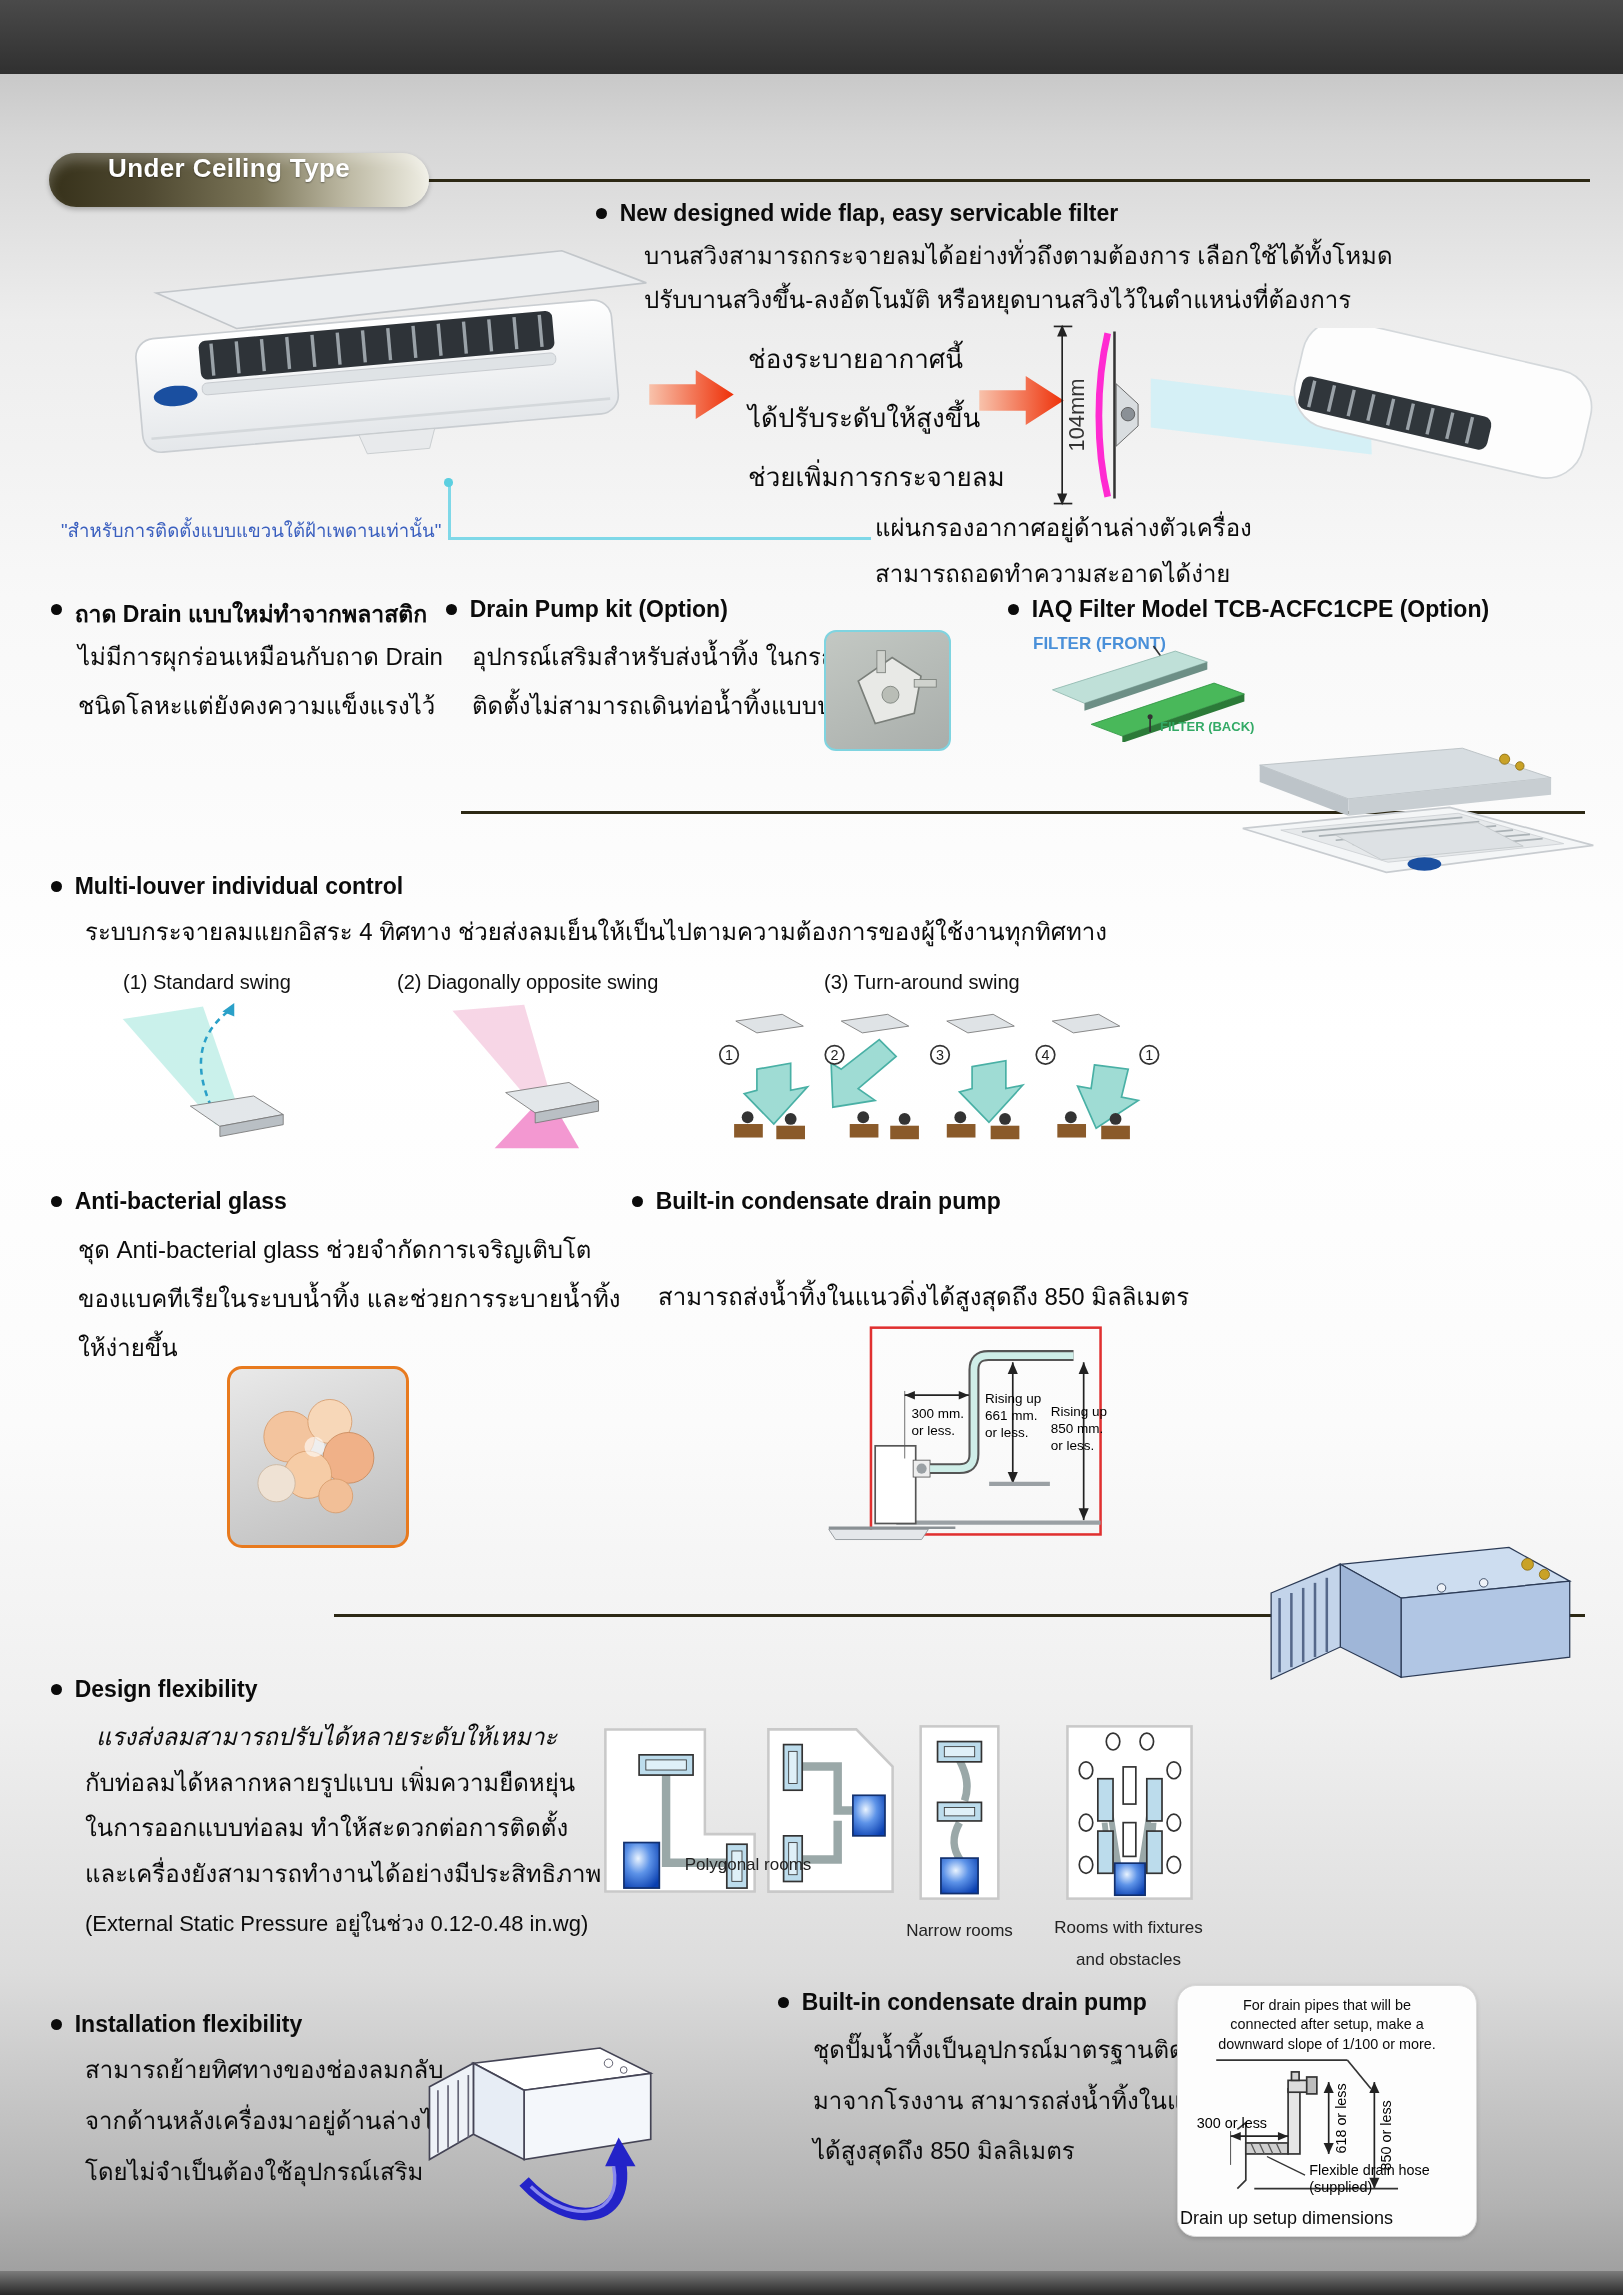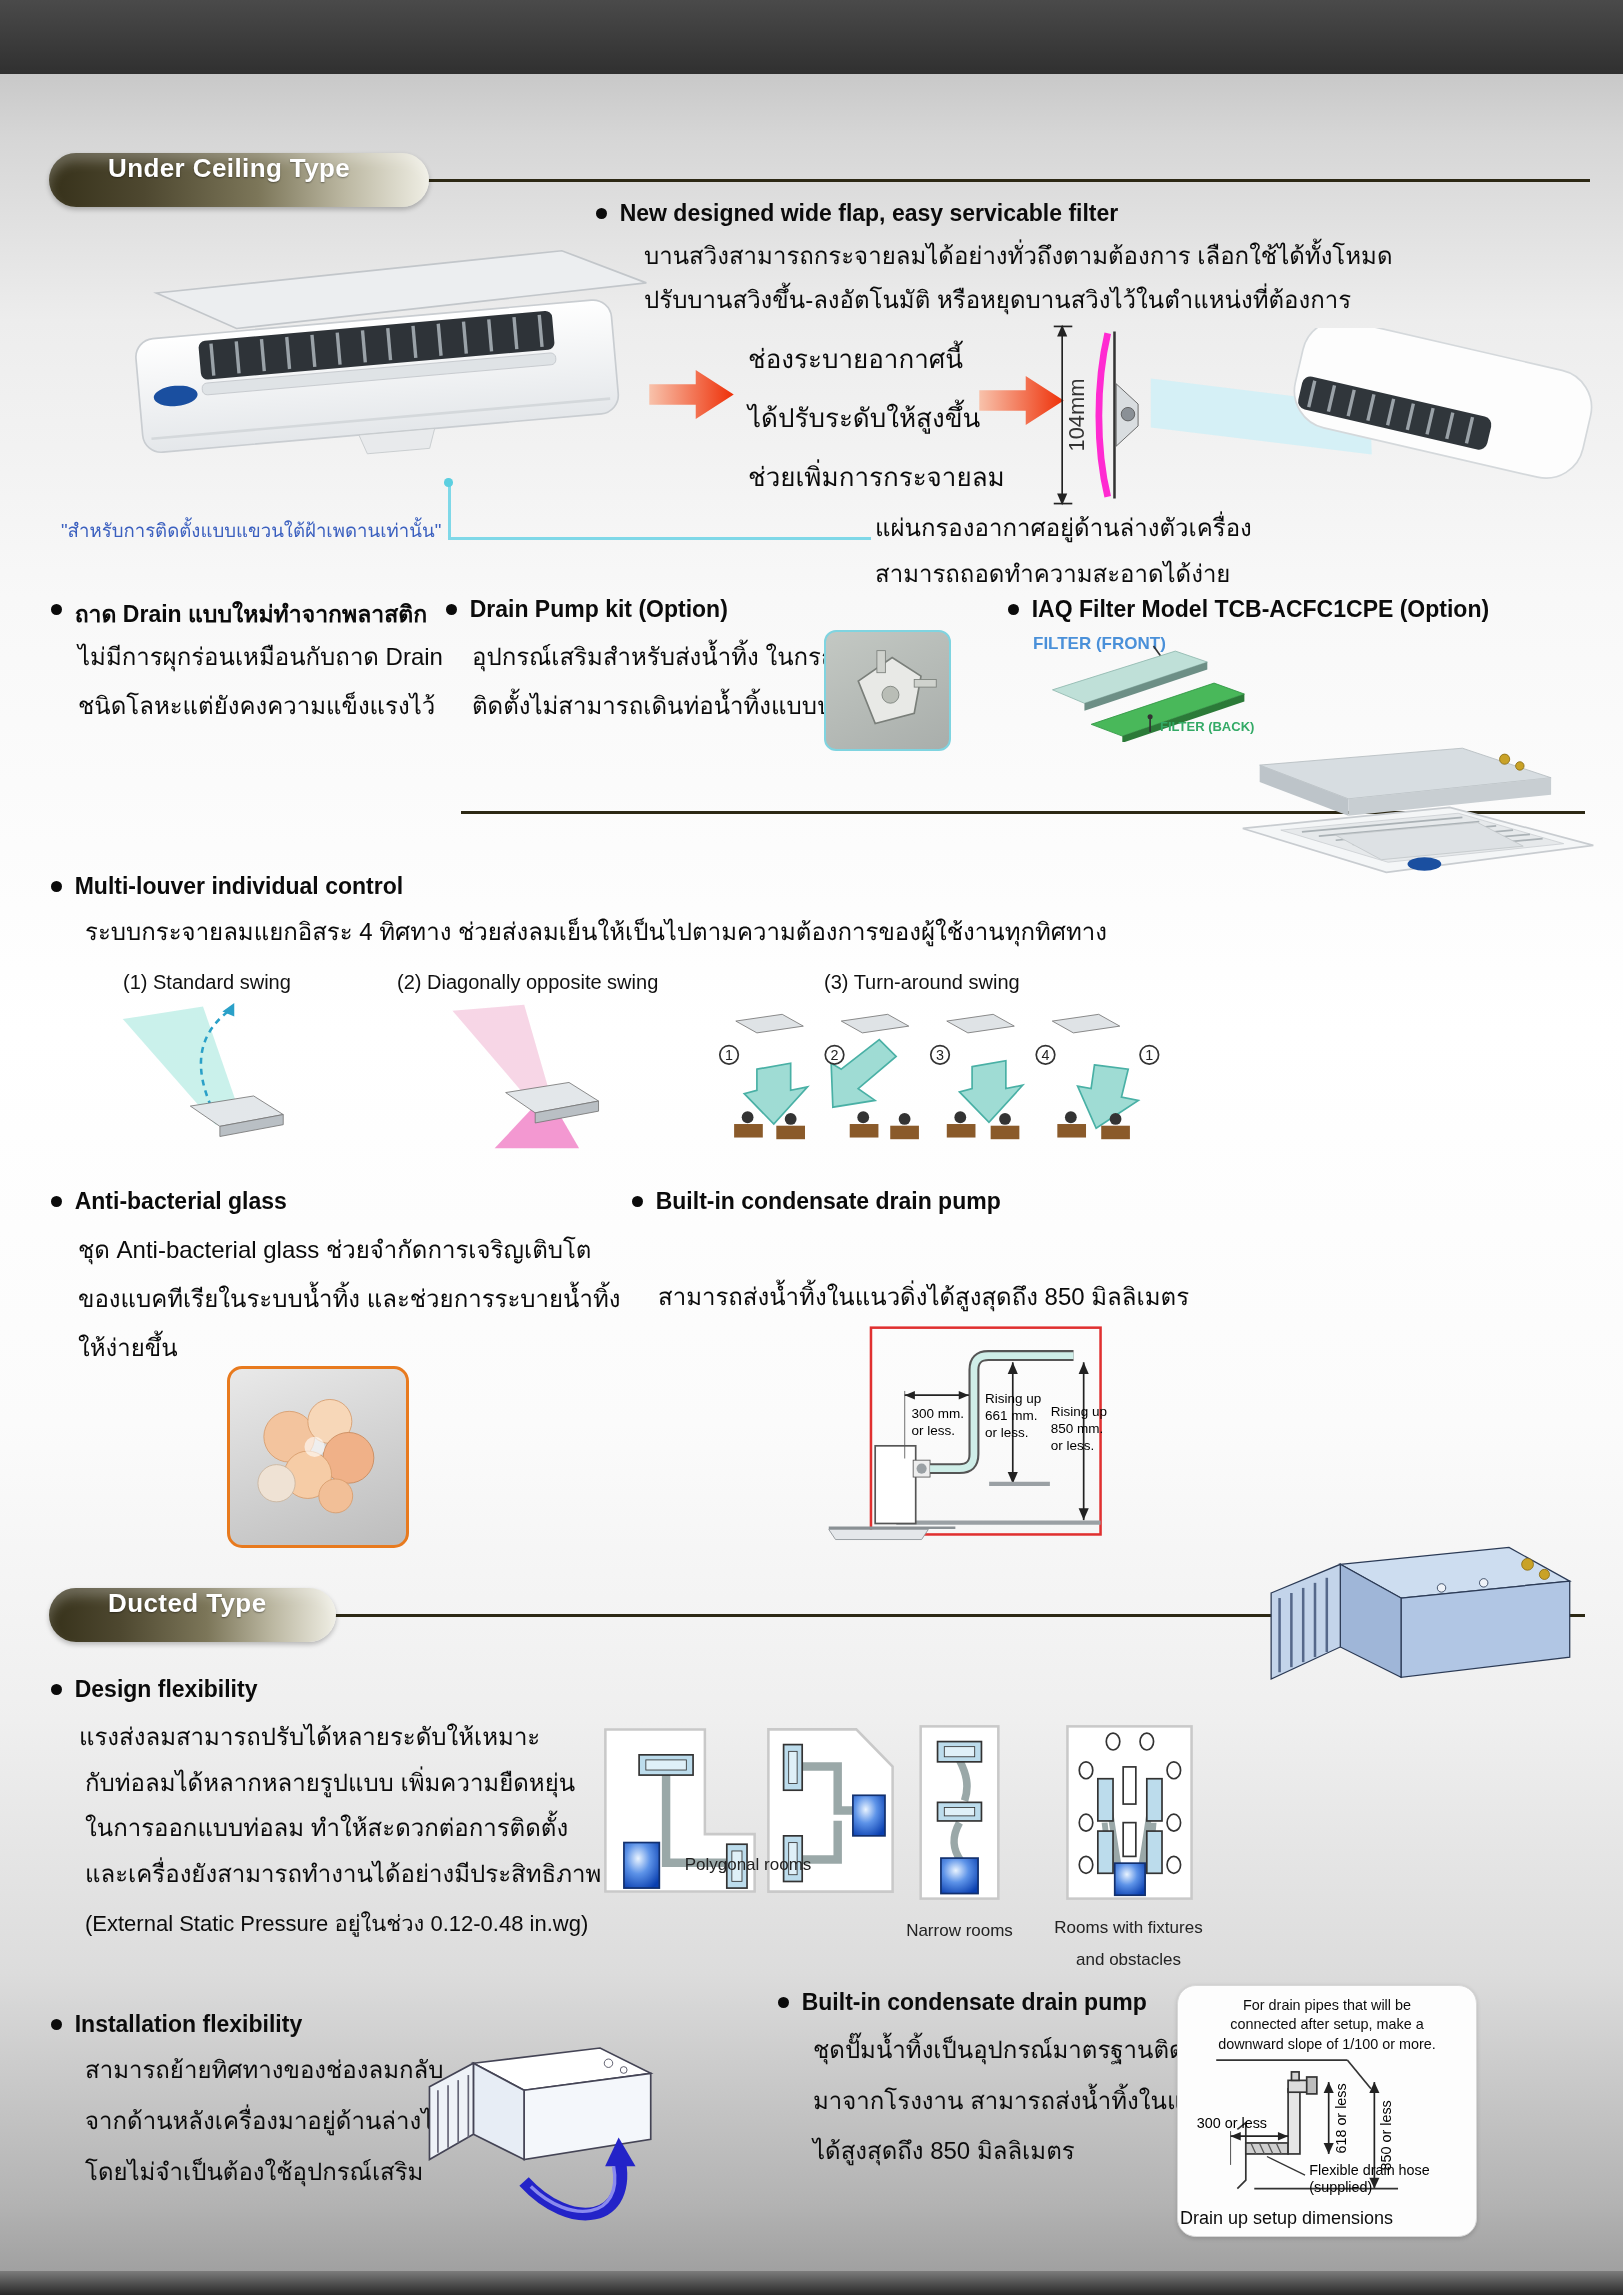--- a/index.html
+++ b/index.html
@@ -355,23 +355,20 @@
       <line x1="452" y1="56" x2="452" y2="243" stroke="#222" stroke-width="2"></line>
       <polygon points="452,56 446,70 458,70" fill="#222"></polygon>
         <polygon points="452,243 446,229 458,229" fill="#222"></polygon>
       <text x="413" y="120" font-size="16">Rising up</text>
       <text x="413" y="140" font-size="16">850 mm.</text>
       <text x="413" y="160" font-size="16">or less.</text>
     </svg>
   </div>
 
   <div class="abs hline" style="left:334px;top:1614px;width:1251px;"></div>
-  <div class="abs badge" style="left:49px;top:1588px;width:287px;">
-    <span style="padding-left:59px;">Ducted Type</span>
-  </div>
 
   <div class="abs" style="left:1230px;top:1512px;width:364px;height:194px;">
     <svg width="364" height="194" viewBox="0 0 430 230">
       <polygon points="130,62 330,42 402,82 202,102" fill="#cdddf0" stroke="#2b3a55" stroke-width="1.5"></polygon>
       <polygon points="202,102 402,82 402,172 202,196" fill="#b1c6e4" stroke="#2b3a55" stroke-width="1.5"></polygon>
       <polygon points="130,62 202,102 202,196 130,160" fill="#9fb6d8" stroke="#2b3a55" stroke-width="1.5"></polygon>
       <polygon points="48,96 130,62 130,160 48,198" fill="#c3d4ea" stroke="#2b3a55" stroke-width="1.5"></polygon>
       <g stroke="#55688a" stroke-width="3">
         <line x1="58" y1="102" x2="58" y2="190"></line>
           <line x1="72" y1="96" x2="72" y2="184"></line>
@@ -383,21 +380,21 @@
         <circle cx="372" cy="74" r="6" fill="#c9a227" stroke="#8a6d14"></circle>
       <circle cx="250" cy="90" r="5" fill="#eef2f8" stroke="#2b3a55"></circle>
         <circle cx="300" cy="84" r="5" fill="#eef2f8" stroke="#2b3a55"></circle>
     </svg>
   </div>
 
   <div class="abs ftitle" style="left:51px;top:1676px;">
     <i class="dot"></i>
     <span>Design flexibility</span>
   </div>
-  <div class="abs thai" style="left:79px;top:1723px;">แรงส่งลมสามารถปรับได้หลายระดับให้เหมาะ</div>
+  <div class="abs thai" style="left:96px;top:1723px;font-style:italic;">แรงส่งลมสามารถปรับได้หลายระดับให้เหมาะ</div>
   <div class="abs thai" style="left:85px;top:1769px;">กับท่อลมได้หลากหลายรูปแบบ เพิ่มความยืดหยุ่น</div>
   <div class="abs thai" style="left:85px;top:1814px;">ในการออกแบบท่อลม ทำให้สะดวกต่อการติดตั้ง</div>
   <div class="abs thai" style="left:85px;top:1860px;">และเครื่องยังสามารถทำงานได้อย่างมีประสิทธิภาพ</div>
   <div class="abs thai-sm" style="left:85px;top:1906px;">(External Static Pressure อยู่ในช่วง 0.12-0.48 in.wg)</div>
 
   <div class="abs" style="left:602px;top:1726px;">
     <svg width="156" height="169" viewBox="0 0 185 200">
       <polygon points="4,4 122,4 122,128 181,128 181,196 4,196" fill="#fff" stroke="#c9c9c9" stroke-width="3"></polygon>
       <path d="M76,56 L76,162 L158,162" stroke="#9aa8a8" stroke-width="10" fill="none"></path>
       <rect x="44" y="34" width="64" height="24" fill="#bcdcec" stroke="#333" stroke-width="2"></rect>

